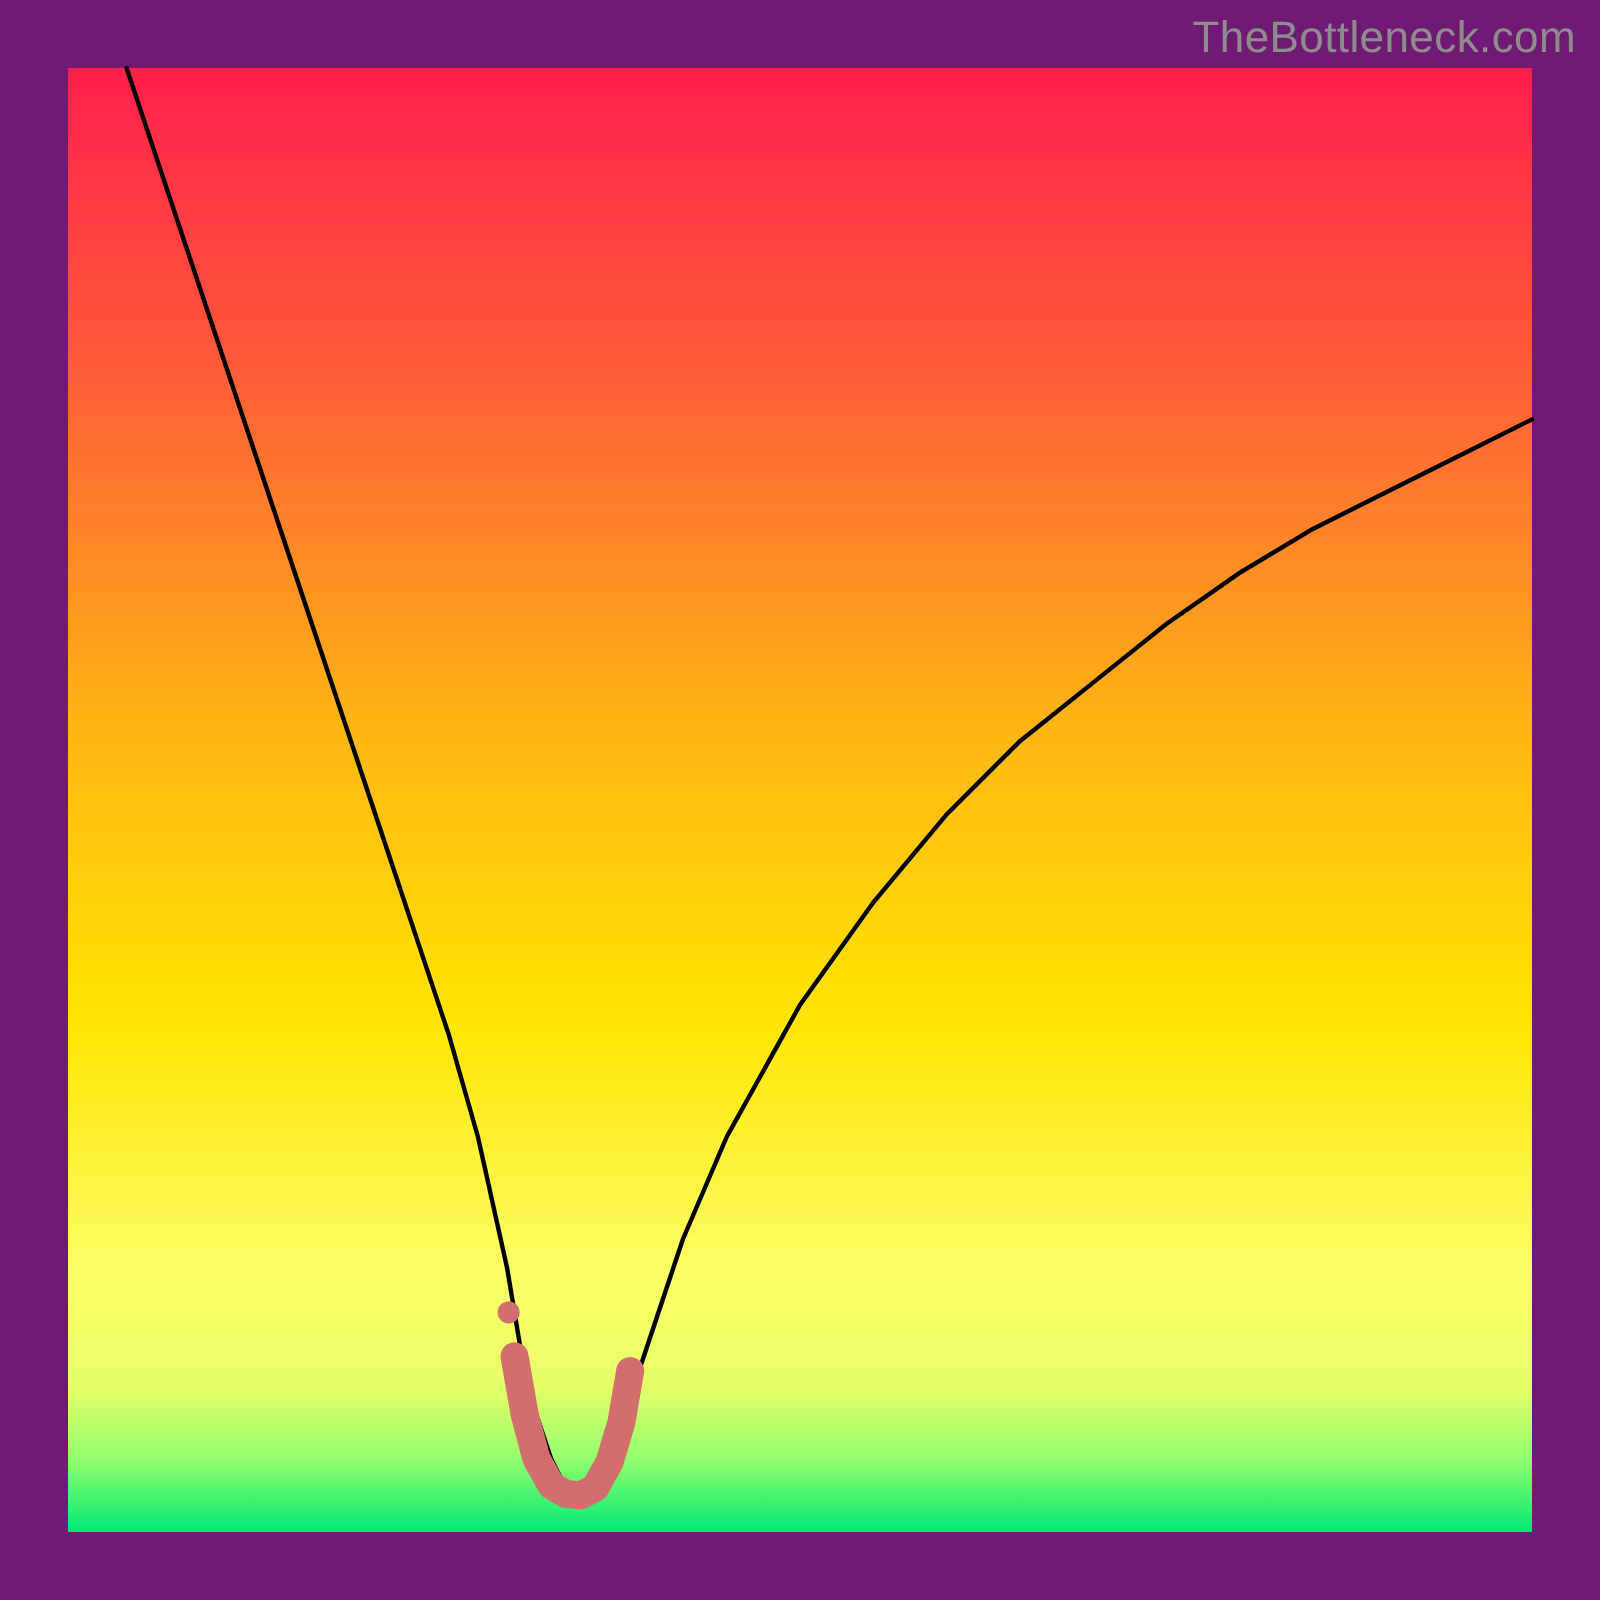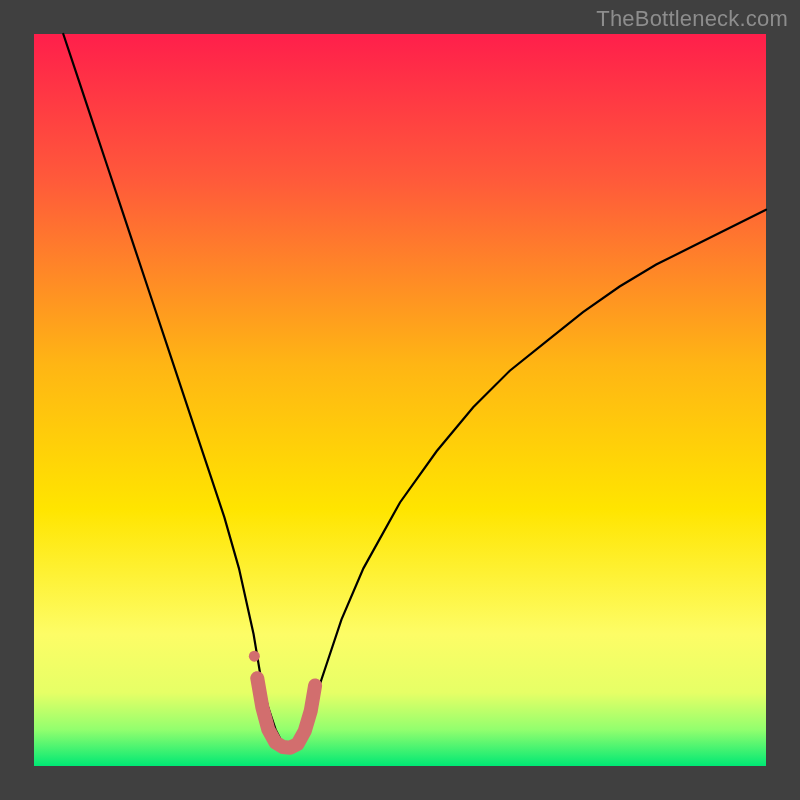--- a/index.html
+++ b/index.html
@@ -10,21 +10,21 @@
     background: #000;
     overflow: hidden;
     font-family: Arial, Helvetica, sans-serif;
   }
   .frame {
     position: absolute;
     left: 0;
     top: 0;
     width: 800px;
     height: 800px;
-    background: #404040;
+    background: #701a75;
   }
   .plot-area {
     position: absolute;
     left: 34px;
     top: 34px;
     width: 732px;
     height: 732px;
     
   }
   .watermark {

